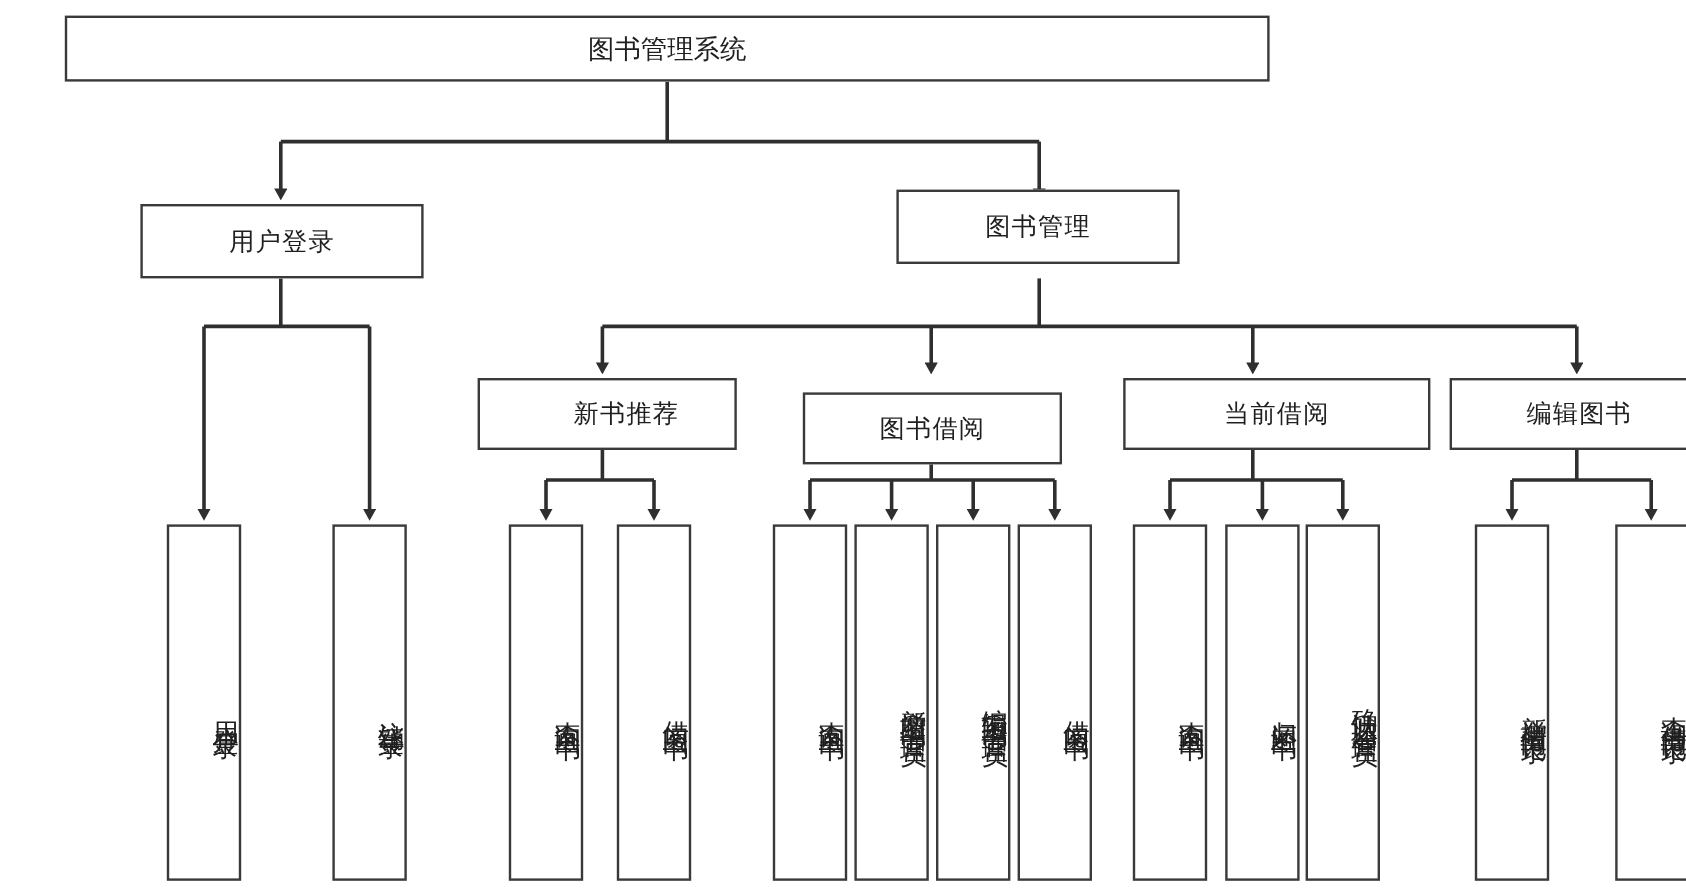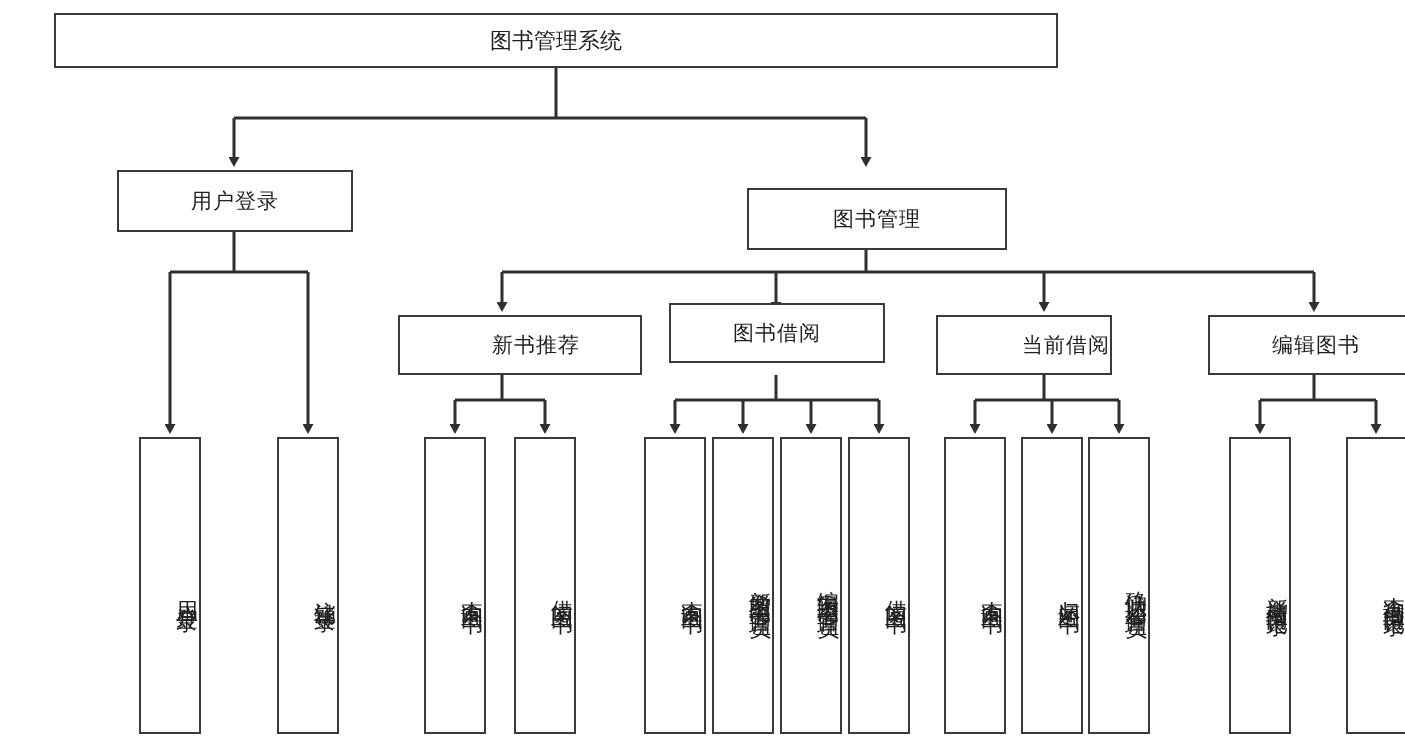--- a/index.html
+++ b/index.html
@@ -107,31 +107,31 @@
     </g>
   </svg>
 
   <div class="node root" style="left:18px;top:13px;width:1004px;height:55px;">
     <span class="lbl">图书管理系统</span>
   </div>
 
   <div class="node h-node" style="left:81px;top:170px;width:236px;height:62px;">
     <span class="lbl">用户登录</span>
   </div>
-  <div class="node h-node" style="left:711px;top:188px;width:260px;height:62px;">
+  <div class="node h-node" style="left:711px;top:158px;width:236px;height:62px;">
     <span class="lbl">图书管理</span>
   </div>
 
-  <div class="node h-node" style="left:362px;top:315px;width:244px;height:60px;padding-left:32px;">
+  <div class="node h-node" style="left:362px;top:315px;width:216px;height:60px;padding-left:32px;">
     <span class="lbl">新书推荐</span>
   </div>
-  <div class="node h-node" style="left:633px;top:303px;width:216px;height:60px;">
+  <div class="node h-node" style="left:633px;top:327px;width:216px;height:60px;">
     <span class="lbl">图书借阅</span>
   </div>
-  <div class="node h-node" style="left:900px;top:315px;width:176px;height:60px;justify-content:flex-end;">
+  <div class="node h-node" style="left:900px;top:315px;width:256px;height:60px;">
     <span class="lbl">当前借阅</span>
   </div>
   <div class="node h-node" style="left:1172px;top:315px;width:216px;height:60px;">
     <span class="lbl">编辑图书</span>
   </div>
 
   <div class="node leaf" style="left:103px;top:437px;width:62px;height:297px;">
     <span class="lbl">用户登录</span>
   </div>
   <div class="node leaf" style="left:241px;top:437px;width:62px;height:297px;">

